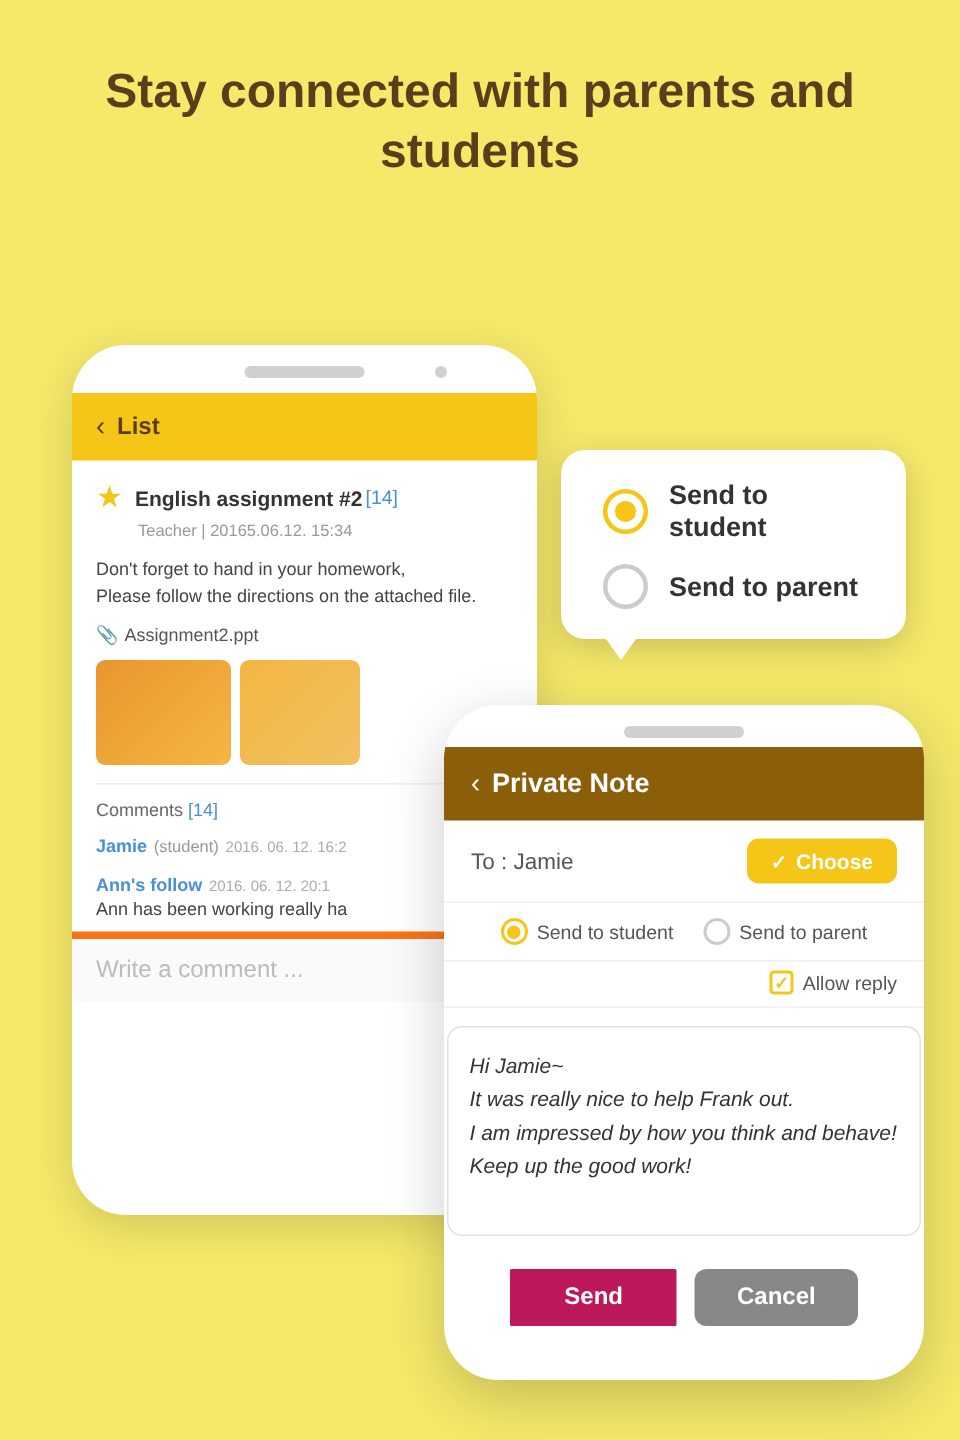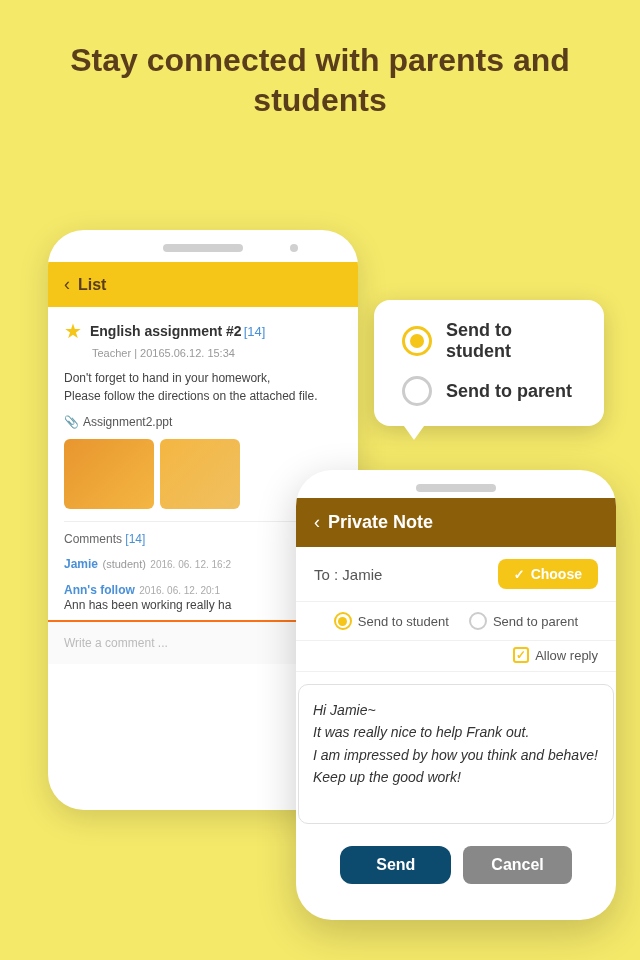--- a/index.html
+++ b/index.html
@@ -171,23 +171,23 @@
       font-size: 10px;
       color: #aaa;
       text-align: center;
     }
     .pb-comment-text {
       font-size: 12px;
       color: #444;
     }
     .pb-write {
       border: none;
-      border-top: 2px solid #f97316;
+      border-top: 5px solid #f97316;
       padding: 10px 16px;
-      font-size: 12px;
+      font-size: 16px;
       color: #bbb;
       background: #fafafa;
       width: 100%;
       display: flex;
       align-items: center;
       justify-content: space-between;
       margin-top: 6px;
     }
     .pb-send-btn {
       width: 36px;
@@ -405,24 +405,24 @@
       font-style: italic;
     }
 
     .pf-actions {
       display: flex;
       gap: 12px;
       padding: 10px 18px 16px;
       justify-content: center;
     }
     .pf-send-btn {
-      background: #0c4a6e;
+      background: #be185d;
       color: #fff;
       border: none;
-      border-radius: 12px;
+      border-radius: 1px;
       padding: 10px 36px;
       font-size: 16px;
       font-weight: 700;
       cursor: pointer;
     }
     .pf-cancel-btn {
       background: #888;
       color: #fff;
       border: none;
       border-radius: 8px;

